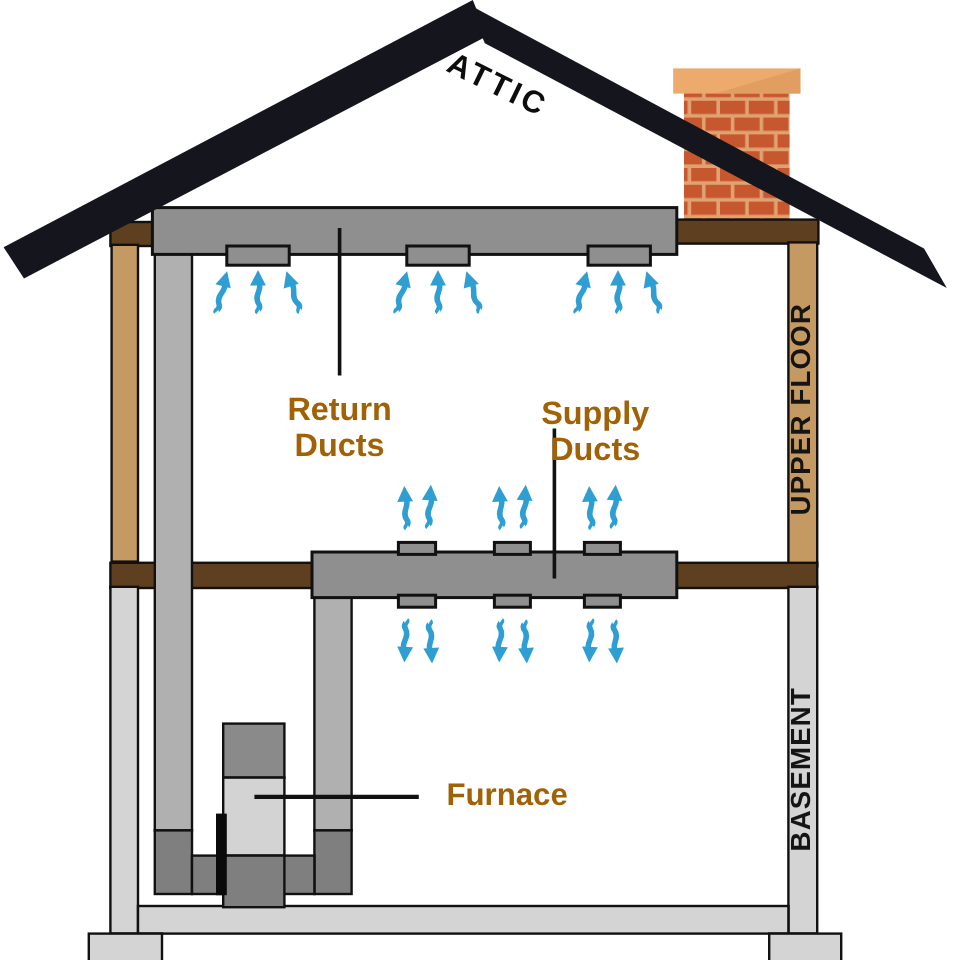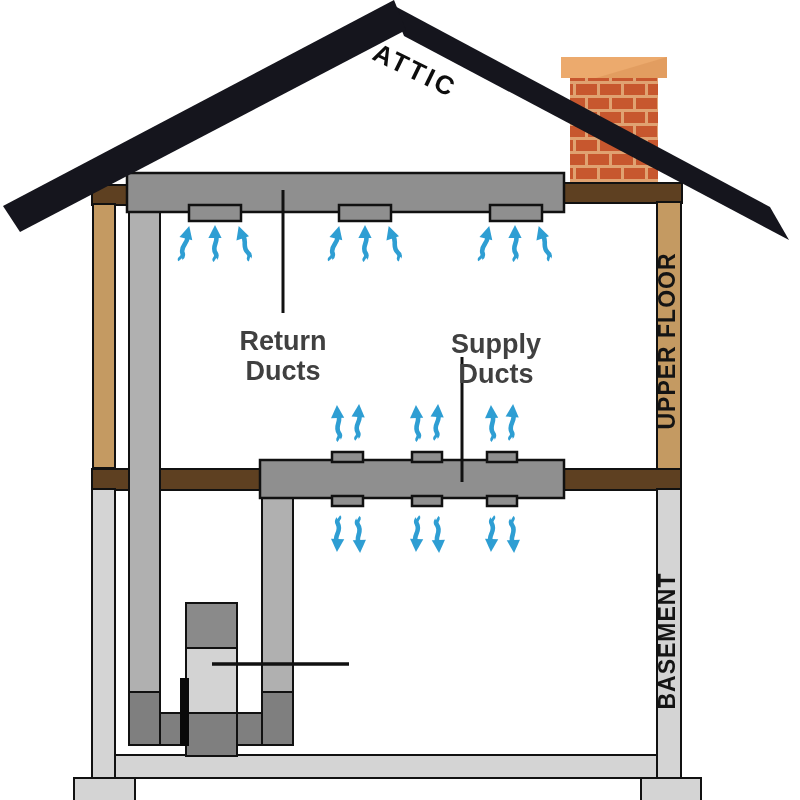--- a/index.html
+++ b/index.html
@@ -15,21 +15,21 @@
   .lbl-attic{
     left:381px;top:38px;font-size:26px;letter-spacing:3px;
     transform:rotate(26deg);transform-origin:left top;color:#0d0d0d;
   }
   .lbl-vert{
     width:240px;height:28px;text-align:center;font-size:23px;
     letter-spacing:1px;transform:rotate(-90deg);color:#141414;
   }
   .lbl-upper{left:549px;top:327px;}
   .lbl-base{left:549px;top:627px;}
-  .lbl-ann{font-size:27px;text-align:center;color:#404040;}
+  .lbl-ann{font-size:27px;text-align:center;color:#a16207;}
   .lbl-return{left:203px;top:326px;width:160px;}
   .lbl-supply{left:416px;top:329px;width:160px;}
   .lbl-furnace{left:372px;top:648px;width:140px;text-align:left;font-size:26px;}
   .o2{stroke:#111111;stroke-width:2px;}
   .o25{stroke:#111111;stroke-width:2.5px;}
   .ln{stroke:#111111;fill:none;}
 </style>
 </head>
 <body>
 
@@ -126,14 +126,15 @@
   <polygon points="394,0 3,206 20,232 406,30" fill="#15151d"></polygon>
 </svg>
 
 <div class="lbl lbl-attic">ATTIC</div>
 <div class="lbl lbl-vert lbl-upper">UPPER FLOOR</div>
 <div class="lbl lbl-vert lbl-base">BASEMENT</div>
 <div class="lbl lbl-ann lbl-return">Return
 Ducts</div>
 <div class="lbl lbl-ann lbl-supply">Supply
 Ducts</div>
+<div class="lbl lbl-ann lbl-furnace">Furnace</div>
 
 </div>
 
 </body></html>

